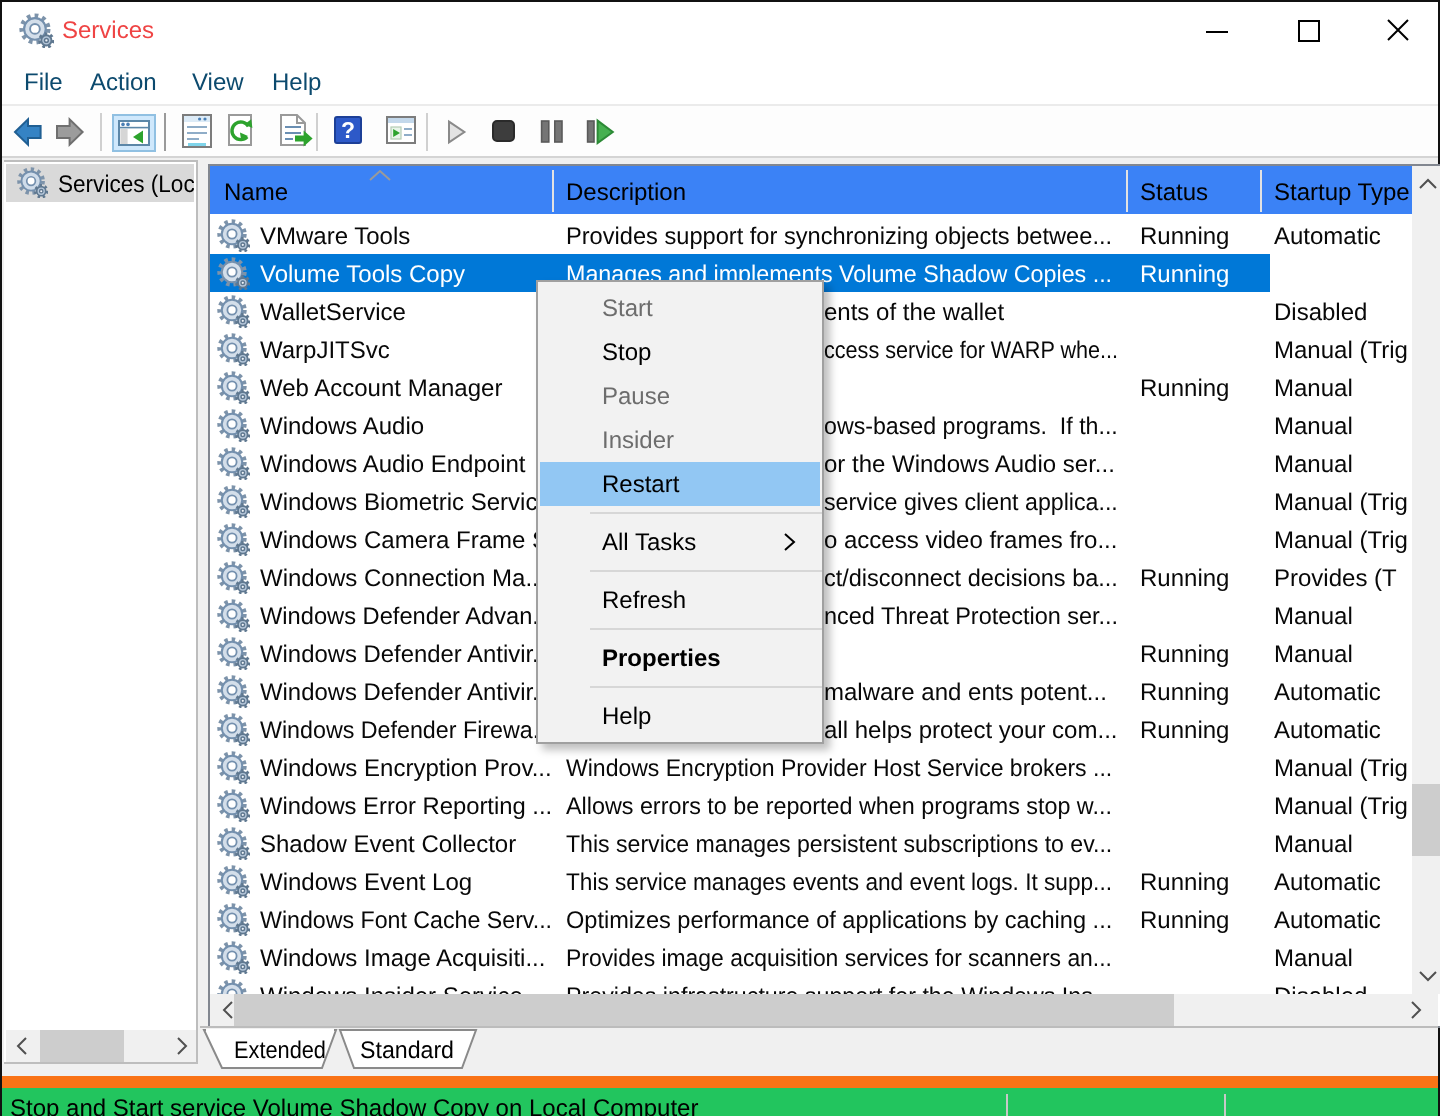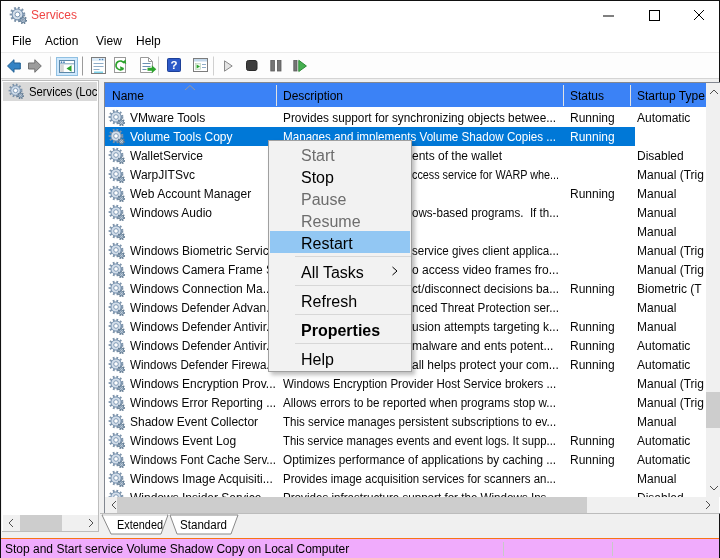--- a/index.html
+++ b/index.html
@@ -6,21 +6,21 @@
 #win { position:absolute; left:0; top:0; width:720px; height:558px;
   border:1px solid #111; background:#fff; }
 
 #title { position:absolute; left:0; top:0; width:718px; height:28px; background:#fff; }
 #title .txt { position:absolute; left:30px; top:7px; font-size:12px; color:#ef4444; }
 #ticon { position:absolute; left:8px; top:5px; }
 .caption { position:absolute; top:0; width:45px; height:28px; }
 
 #menubar { position:absolute; left:0; top:28px; width:718px; height:24px; background:#fff;
   border-bottom:1px solid #ebebeb; }
-#menubar span { position:absolute; top:5px; font-size:12px; color:#000000; }
+#menubar span { position:absolute; top:5px; font-size:12px; color:#0c4a6e; }
 
 #toolbar { position:absolute; left:0; top:52px; width:718px; height:26px; background:#fdfdfd;
   border-bottom:1px solid #d4d4d4; }
 
 #content { position:absolute; left:0; top:78px; width:718px; height:459px; background:#f0f0f0; }
 #lpane { position:absolute; left:1px; top:1px; width:97px; height:452px; background:#fff;
   border:1px solid #bdbdbd; border-left:none; }
 #lsel { position:absolute; left:1px; top:1px; width:94px; height:19px; background:#d9d9d9;
   overflow:hidden; white-space:nowrap; }
 #lsel span { position:absolute; left:26px; top:3px; font-size:12px; color:#000; }
@@ -43,28 +43,28 @@
 .row.sel { background:#0078d7; color:#fff; }
 
 #vscroll { position:absolute; left:601px; top:0; width:14px; height:414px; background:#f0f0f0; }
 #vthumb { position:absolute; left:0; top:309px; width:14px; height:36px; background:#cdcdcd; }
 #hscroll { position:absolute; left:0; top:414px; width:614px; height:16px; background:#f0f0f0; }
 #hthumb { position:absolute; left:12px; top:0; width:470px; height:16px; background:#cdcdcd; }
 .sarrow { position:absolute; font-size:10px; color:#505050; }
 
 #tabs { position:absolute; left:99px; top:434px; width:619px; height:24px; }
 
-#status { position:absolute; left:0; top:537px; width:718px; height:20px; background:#f0abfc;
-  border-top:1px solid #f97316; }
+#status { position:absolute; left:0; top:537px; width:718px; height:20px; background:#22c55e;
+  border-top:6px solid #f97316; }
 #status .txt { position:absolute; left:4px; top:3px; font-size:12px; color:#000; }
 .ssep { position:absolute; top:3px; width:1px; height:14px; background:#c8c8c8; }
 
 #menu { position:absolute; left:267px; top:139px; width:144px; height:232px; background:#f2f2f2;
   border:1px solid #a0a0a0; box-shadow:3px 3px 4px rgba(0,0,0,0.25); }
-.mi { position:absolute; left:1px; width:140px; height:22px; font-size:16px; color:#000; }
+.mi { position:absolute; left:1px; width:140px; height:22px; font-size:12px; color:#000; }
 .mi span { position:absolute; left:31px; top:4px; }
 .mi.dis { color:#6d6d6d; }
 .mi.hl { background:#92c7f3; left:1px; width:140px; }
 .msep { position:absolute; left:26px; width:116px; height:1px; background:#d7d7d7; }
 </style></head>
 <body>
 <div id="win">
   <div id="title">
     <svg id="ticon" width="18" height="18" viewBox="0 0 17 17">
       <circle cx="8" cy="8" r="6.1" fill="none" stroke="#7d93aa" stroke-width="2.5" stroke-dasharray="1.7 1.85"></circle>
@@ -275,20 +275,22 @@
           </div>
 <div class="row" style="top:115px">
             <svg class="gear" width="17" height="17" viewBox="0 0 17 17">
 <circle cx="8" cy="8" r="6.1" fill="none" stroke="#7d93aa" stroke-width="2.5" stroke-dasharray="1.7 1.85"></circle>
 <circle cx="8" cy="8" r="5.1" fill="#d3deea" stroke="#7490ae" stroke-width="1"></circle>
 <circle cx="8" cy="8" r="2.3" fill="#ffffff" stroke="#7490ae" stroke-width="0.9"></circle>
 <circle cx="13.4" cy="13.4" r="3.0" fill="none" stroke="#5f7890" stroke-width="1.7" stroke-dasharray="1.2 1.4"></circle>
 <circle cx="13.4" cy="13.4" r="2.4" fill="#b3c5d8" stroke="#5f7890" stroke-width="0.9"></circle>
 <circle cx="13.4" cy="13.4" r="0.9" fill="#eef2f7" stroke="#5f7890" stroke-width="0.7"></circle>
 </svg>
+            <span class="nm">Windows Audio Endpoint</span>
+            <span class="desc frag">or the Windows Audio ser...</span>
             <span class="st"></span>
             <span class="su">Manual</span>
           </div>
 <div class="row" style="top:134px">
             <svg class="gear" width="17" height="17" viewBox="0 0 17 17">
 <circle cx="8" cy="8" r="6.1" fill="none" stroke="#7d93aa" stroke-width="2.5" stroke-dasharray="1.7 1.85"></circle>
 <circle cx="8" cy="8" r="5.1" fill="#d3deea" stroke="#7490ae" stroke-width="1"></circle>
 <circle cx="8" cy="8" r="2.3" fill="#ffffff" stroke="#7490ae" stroke-width="0.9"></circle>
 <circle cx="13.4" cy="13.4" r="3.0" fill="none" stroke="#5f7890" stroke-width="1.7" stroke-dasharray="1.2 1.4"></circle>
 <circle cx="13.4" cy="13.4" r="2.4" fill="#b3c5d8" stroke="#5f7890" stroke-width="0.9"></circle>
@@ -318,21 +320,21 @@
 <circle cx="8" cy="8" r="6.1" fill="none" stroke="#7d93aa" stroke-width="2.5" stroke-dasharray="1.7 1.85"></circle>
 <circle cx="8" cy="8" r="5.1" fill="#d3deea" stroke="#7490ae" stroke-width="1"></circle>
 <circle cx="8" cy="8" r="2.3" fill="#ffffff" stroke="#7490ae" stroke-width="0.9"></circle>
 <circle cx="13.4" cy="13.4" r="3.0" fill="none" stroke="#5f7890" stroke-width="1.7" stroke-dasharray="1.2 1.4"></circle>
 <circle cx="13.4" cy="13.4" r="2.4" fill="#b3c5d8" stroke="#5f7890" stroke-width="0.9"></circle>
 <circle cx="13.4" cy="13.4" r="0.9" fill="#eef2f7" stroke="#5f7890" stroke-width="0.7"></circle>
 </svg>
             <span class="nm">Windows Connection Ma...</span>
             <span class="desc frag" style="transform:scaleX(0.979);transform-origin:0 50%;">ct/disconnect decisions ba...</span>
             <span class="st">Running</span>
-            <span class="su">Biometric (T</span>
+            <span class="su">Provides (T</span>
           </div>
 <div class="row" style="top:191px">
             <svg class="gear" width="17" height="17" viewBox="0 0 17 17">
 <circle cx="8" cy="8" r="6.1" fill="none" stroke="#7d93aa" stroke-width="2.5" stroke-dasharray="1.7 1.85"></circle>
 <circle cx="8" cy="8" r="5.1" fill="#d3deea" stroke="#7490ae" stroke-width="1"></circle>
 <circle cx="8" cy="8" r="2.3" fill="#ffffff" stroke="#7490ae" stroke-width="0.9"></circle>
 <circle cx="13.4" cy="13.4" r="3.0" fill="none" stroke="#5f7890" stroke-width="1.7" stroke-dasharray="1.2 1.4"></circle>
 <circle cx="13.4" cy="13.4" r="2.4" fill="#b3c5d8" stroke="#5f7890" stroke-width="0.9"></circle>
 <circle cx="13.4" cy="13.4" r="0.9" fill="#eef2f7" stroke="#5f7890" stroke-width="0.7"></circle>
 </svg>
@@ -344,21 +346,20 @@
 <div class="row" style="top:210px">
             <svg class="gear" width="17" height="17" viewBox="0 0 17 17">
 <circle cx="8" cy="8" r="6.1" fill="none" stroke="#7d93aa" stroke-width="2.5" stroke-dasharray="1.7 1.85"></circle>
 <circle cx="8" cy="8" r="5.1" fill="#d3deea" stroke="#7490ae" stroke-width="1"></circle>
 <circle cx="8" cy="8" r="2.3" fill="#ffffff" stroke="#7490ae" stroke-width="0.9"></circle>
 <circle cx="13.4" cy="13.4" r="3.0" fill="none" stroke="#5f7890" stroke-width="1.7" stroke-dasharray="1.2 1.4"></circle>
 <circle cx="13.4" cy="13.4" r="2.4" fill="#b3c5d8" stroke="#5f7890" stroke-width="0.9"></circle>
 <circle cx="13.4" cy="13.4" r="0.9" fill="#eef2f7" stroke="#5f7890" stroke-width="0.7"></circle>
 </svg>
             <span class="nm" style="transform:scaleX(0.995);transform-origin:0 50%;">Windows Defender Antivir...</span>
-            <span class="desc frag" style="transform:scaleX(0.997);transform-origin:0 50%;">usion attempts targeting k...</span>
             <span class="st">Running</span>
             <span class="su">Manual</span>
           </div>
 <div class="row" style="top:229px">
             <svg class="gear" width="17" height="17" viewBox="0 0 17 17">
 <circle cx="8" cy="8" r="6.1" fill="none" stroke="#7d93aa" stroke-width="2.5" stroke-dasharray="1.7 1.85"></circle>
 <circle cx="8" cy="8" r="5.1" fill="#d3deea" stroke="#7490ae" stroke-width="1"></circle>
 <circle cx="8" cy="8" r="2.3" fill="#ffffff" stroke="#7490ae" stroke-width="0.9"></circle>
 <circle cx="13.4" cy="13.4" r="3.0" fill="none" stroke="#5f7890" stroke-width="1.7" stroke-dasharray="1.2 1.4"></circle>
 <circle cx="13.4" cy="13.4" r="2.4" fill="#b3c5d8" stroke="#5f7890" stroke-width="0.9"></circle>
@@ -519,21 +520,21 @@
     <div class="mi dis" style="top:2px">
         <span>Start</span>
       </div>
     <div class="mi" style="top:24px">
         <span>Stop</span>
       </div>
     <div class="mi dis" style="top:46px">
         <span>Pause</span>
       </div>
     <div class="mi dis" style="top:68px">
-        <span>Resume</span>
+        <span>Insider</span>
       </div>
     <div class="mi hl" style="top:90px">
         <span>Restart</span>
       </div>
     <div class="msep" style="top:115px"></div>
     <div class="mi" style="top:119px">
         <span>All Tasks</span>
         <svg style="position:absolute;left:121px;top:6px" width="8" height="10">
           <path d="M1.5 1 L6 5 L1.5 9" stroke="#000" fill="none"></path>
         </svg>

